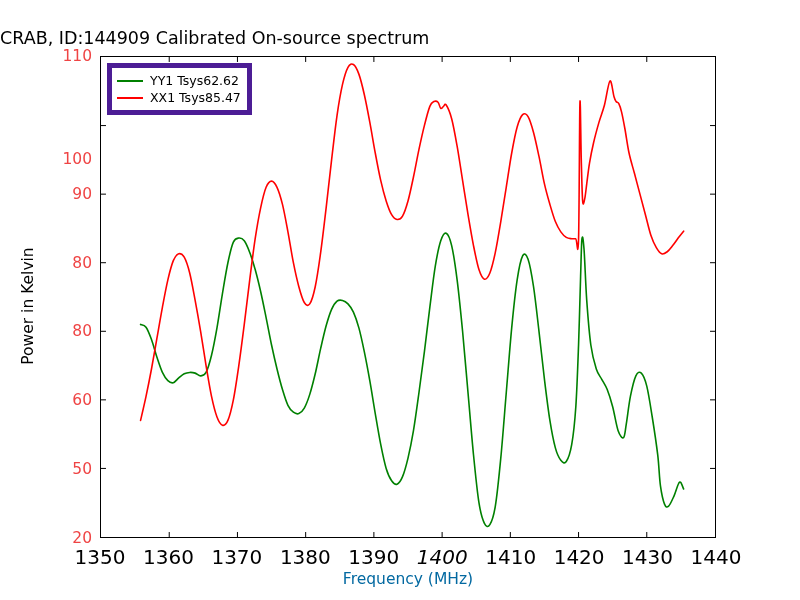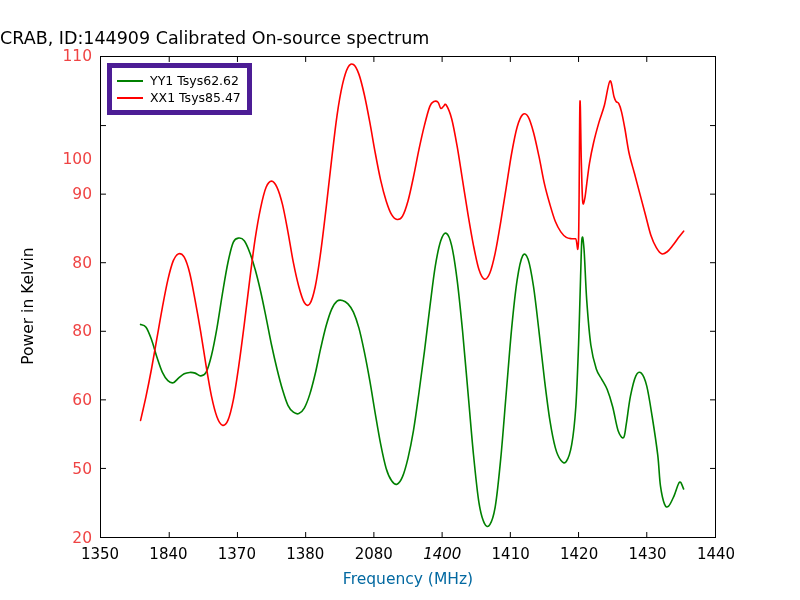--- a/index.html
+++ b/index.html
@@ -63,21 +63,21 @@
     top: 0;
     width: 48px;
     height: 600px;
   }
   .tick-label-x {
     position: absolute;
     top: 0;
     width: 70px;
     margin-left: -35px;
     text-align: center;
-    font-size: 15px;
+    font-size: 20px;
     color: #000000;
   }
   #xlabels-layer {
     position: absolute;
     left: 0;
     top: 545px;
     width: 800px;
     height: 24px;
   }
   #xlabel {
@@ -138,24 +138,24 @@
       <div class="tick-label-y" style="top: 469.143px;">50</div>
       <div class="tick-label-y" style="top: 400.286px;">60</div>
       <div class="tick-label-y" style="top: 331.429px;">80</div>
       <div class="tick-label-y" style="top: 262.571px;">80</div>
       <div class="tick-label-y" style="top: 193.714px;">90</div>
       <div class="tick-label-y" style="top: 115px; margin-top: 44px;">100</div>
       <div class="tick-label-y" style="top: 56px;">110</div>
     </div>
   <div id="xlabels-layer">
       <div class="tick-label-x" style="left: 100px;">1350</div>
-      <div class="tick-label-x" style="left: 168.444px;">1840</div>
+      <div class="tick-label-x" style="left: 168.444px;">1360</div>
       <div class="tick-label-x" style="left: 236.889px;">1370</div>
       <div class="tick-label-x" style="left: 305.333px;">1380</div>
-      <div class="tick-label-x" style="left: 373.778px;">2080</div>
+      <div class="tick-label-x" style="left: 373.778px;">1390</div>
       <div class="tick-label-x" style="left: 442.222px; font-style: italic;">1400</div>
       <div class="tick-label-x" style="left: 510.667px;">1410</div>
       <div class="tick-label-x" style="left: 579.111px;">1420</div>
       <div class="tick-label-x" style="left: 647.556px;">1430</div>
       <div class="tick-label-x" style="left: 716px;">1440</div>
     </div>
 
   <div id="xlabel">Frequency (MHz)</div>
   <div id="ylabel">Power in Kelvin</div>
 

